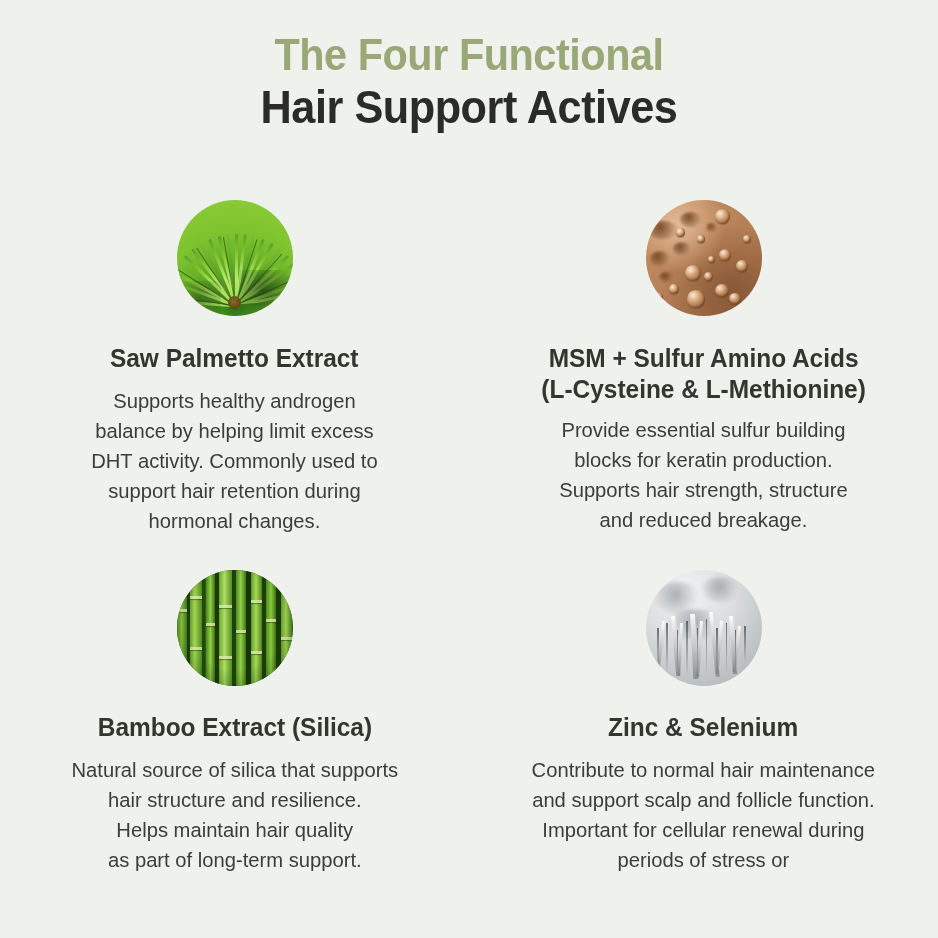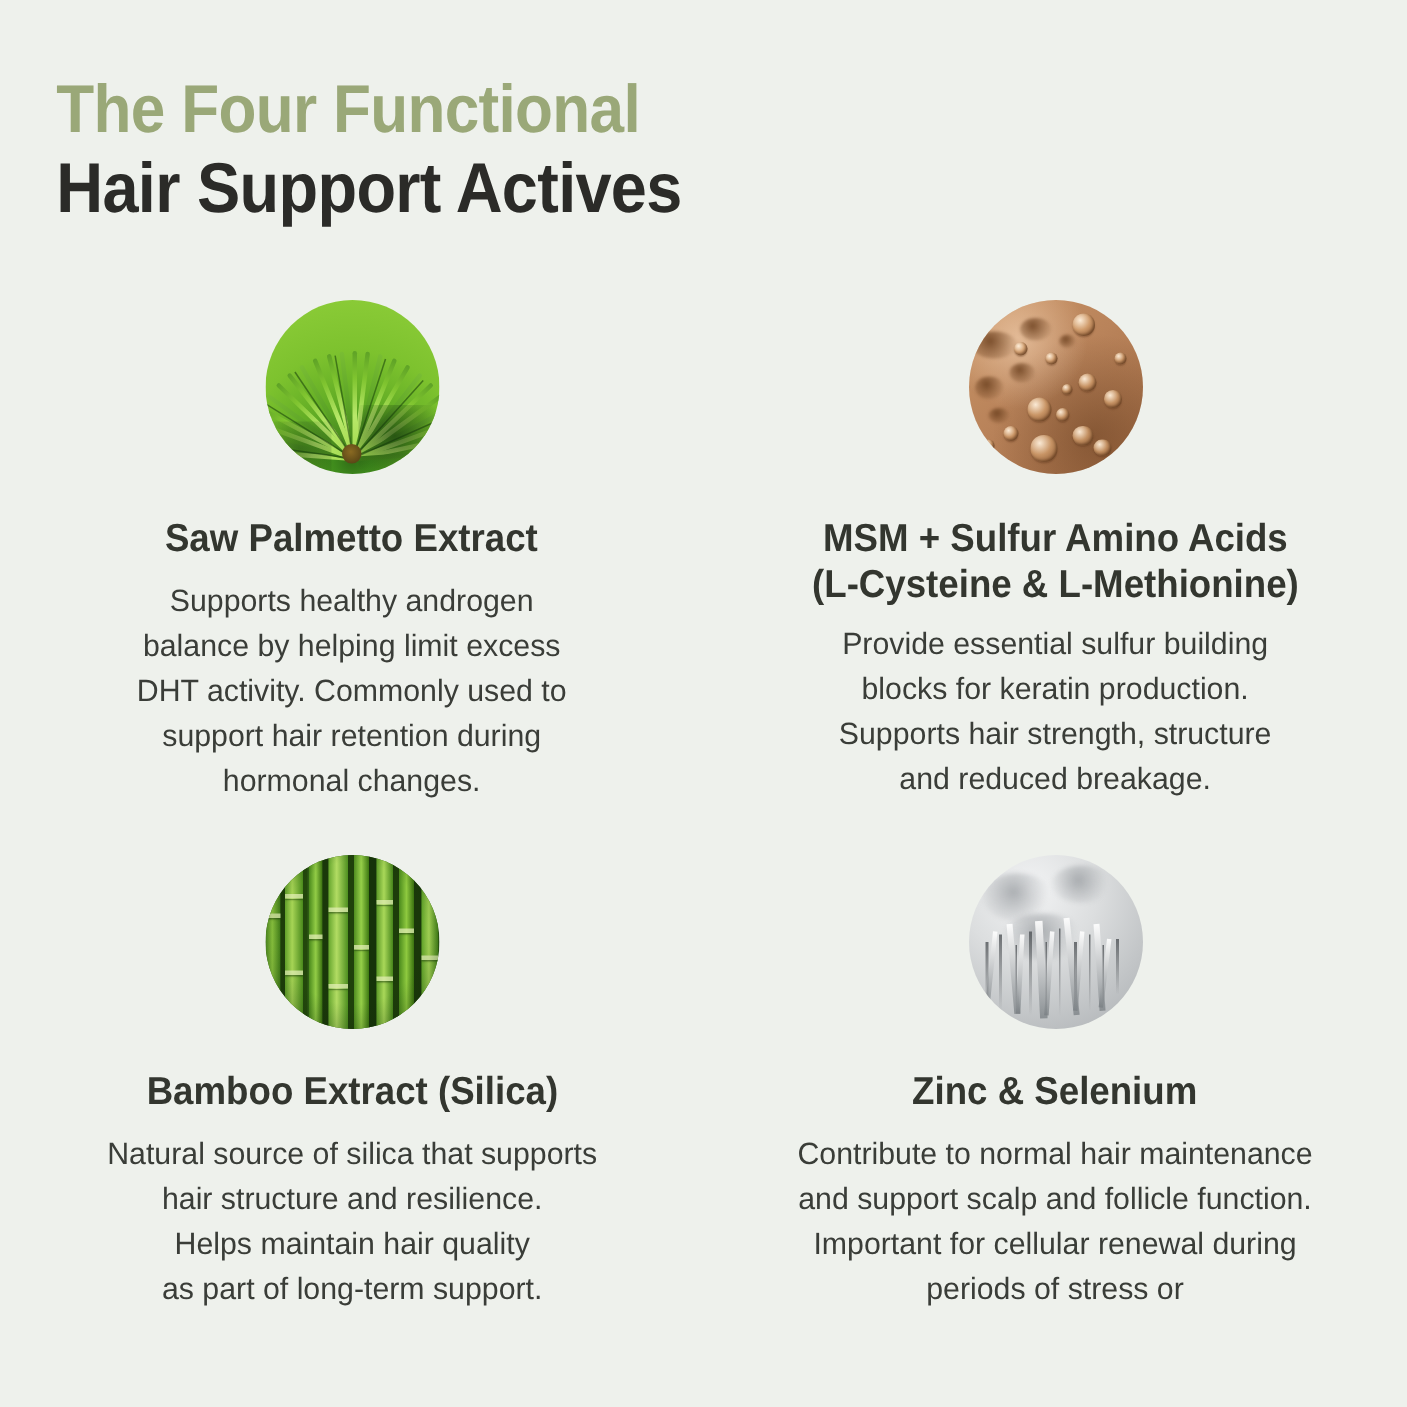--- a/index.html
+++ b/index.html
@@ -16,22 +16,22 @@
   .infographic {
     position: relative;
     width: 938px;
     height: 938px;
     background: #eef1ec;
     box-sizing: border-box;
   }
 
   
   .title-block {
-    padding-top: 48px;
-    text-align: left;
+    padding-top: 30px;
+    text-align: center;
   }
   .title-line-1 {
     font-family: "Liberation Sans Narrow", "Liberation Sans", sans-serif;
     font-weight: bold;
     font-size: 45px;
     line-height: 50px;
     letter-spacing: -0.5px;
     color: #9aa878;
     transform: scaleX(0.92);
     transform-origin: center;

